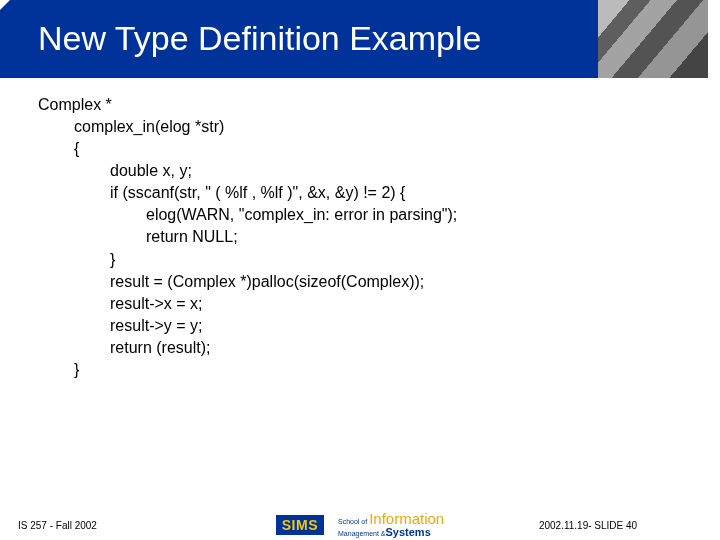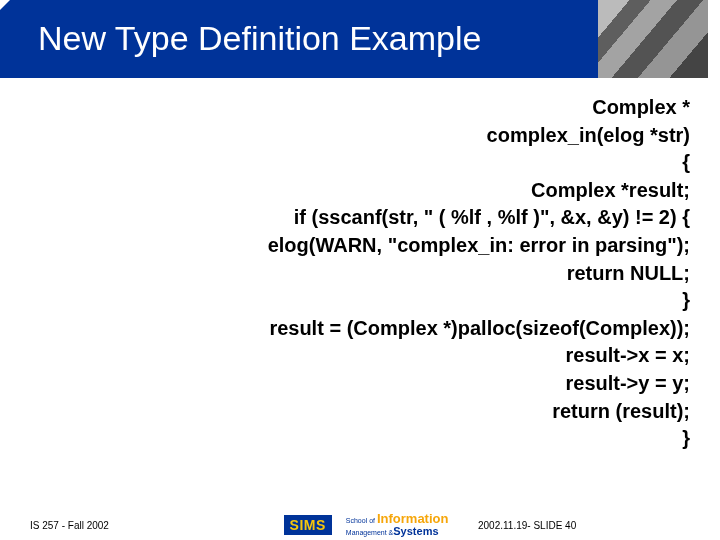--- a/index.html
+++ b/index.html
@@ -47,48 +47,47 @@
       linear-gradient(130deg, #c4c2bc 0 18%, #5b5a56 18% 30%, #aaa79f 30% 45%, #4f4e4a 45% 60%, #9a978e 60% 78%, #3e3d3a 78% 100%);
     filter: grayscale(100%) contrast(90%);
   }
   .body {
     position: absolute;
     top: 94px; left: 38px; right: 30px;
     color: #000;
     font-family: Arial, Helvetica, sans-serif;
   }
   .code-line {
-    font-size: 20px;
-    font-weight: 700;
+    font-size: 16px;
+    font-weight: 400;
     line-height: 1.38;
     white-space: pre;
-    text-align: right;
   }
   .ind1 { padding-left: 36px; }
   .ind2 { padding-left: 72px; }
   .ind3 { padding-left: 108px; }
   .footer {
     position: absolute;
-    left: 12px; right: 0; bottom: 0;
+    left: 0; right: 0; bottom: 0;
     height: 24px;
     display: flex;
     align-items: center;
     padding: 0 18px 6px 18px;
   }
   .footer-left {
     font-size: 10px;
     color: #000;
     flex: 1;
     text-align: left;
   }
   .footer-right {
     font-size: 10px;
     color: #000;
     flex: 1;
-    text-align: left;
+    text-align: center;
   }
   .footer-logo {
     flex: 1;
     display: flex;
     justify-content: center;
     align-items: center;
     gap: 14px;
   }
   .sims-box {
     background: #003399;
@@ -96,41 +95,41 @@
     font-weight: 700;
     font-size: 14px;
     letter-spacing: 0.5px;
     padding: 2px 6px;
   }
   .sims-sub {
     font-size: 7px;
     line-height: 1.05;
     color: #003399;
   }
-  .sims-sub .info { color: #f6a60a; font-weight: 700; font-size: 13px; }
+  .sims-sub .info { color: #f6a60a; font-weight: 400; font-size: 15px; }
   .sims-sub .sys { color: #003399; font-weight: 700; font-size: 11px; }
 </style>
 </head>
 <body>
 
 <div class="slide">
 
   <div class="title-bar">
     <div class="title-cut"></div>
     <div class="title-text">New Type Definition Example</div>
     <div class="title-photo">
       <div class="photo-fill"></div>
     </div>
   </div>
 
   <div class="body">
     <div class="code-line">Complex *</div>
     <div class="code-line ind1">complex_in(elog *str)</div>
     <div class="code-line ind1">{</div>
-    <div class="code-line ind2">Complex *result;</div>
+    <div class="code-line ind2">double x, y;</div>
     <div class="code-line ind2">if (sscanf(str, " ( %lf , %lf )", &amp;x, &amp;y) != 2) {</div>
     <div class="code-line ind3">elog(WARN, "complex_in: error in parsing");</div>
     <div class="code-line ind3">return NULL;</div>
     <div class="code-line ind2">}</div>
     <div class="code-line ind2">result = (Complex *)palloc(sizeof(Complex));</div>
     <div class="code-line ind2">result-&gt;x = x;</div>
     <div class="code-line ind2">result-&gt;y = y;</div>
     <div class="code-line ind2">return (result);</div>
     <div class="code-line ind1">}</div>
   </div>

